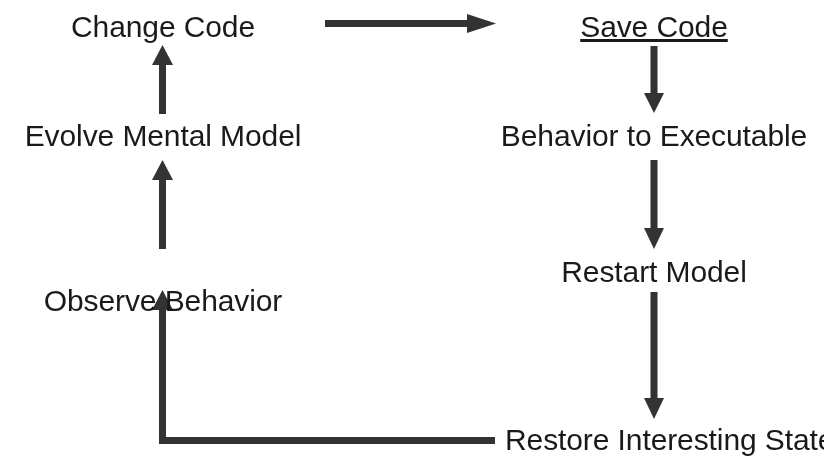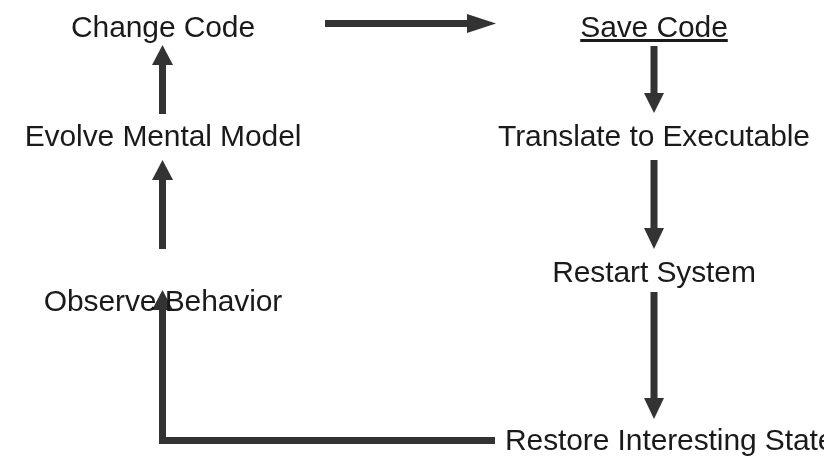--- a/index.html
+++ b/index.html
@@ -86,19 +86,19 @@
   </svg>
 
   <div class="node-label centered" style="left:163px; top:27px;text-align:right;">Change Code</div>
 
   <div class="node-label centered" style="left:163px; top:136px;">Evolve Mental Model</div>
 
   <div class="node-label centered" style="left:163px; top:272px;margin-top:29px;">Observe Behavior</div>
 
   <div class="node-label centered" style="left:654px; top:27px;text-decoration:underline;">Save Code</div>
 
-  <div class="node-label centered" style="left:654px; top:136px;">Translate to Executable</div>
+  <div class="node-label centered" style="left:654px; top:136px;">Behavior to Executable</div>
 
-  <div class="node-label centered" style="left:654px; top:272px;">Restart System</div>
+  <div class="node-label centered" style="left:654px; top:272px;">Restart Model</div>
 
   <div class="node-label left-anchored" style="left:505px; top:440px;">Restore Interesting State</div>
 
 </div>
 
 </body></html>

